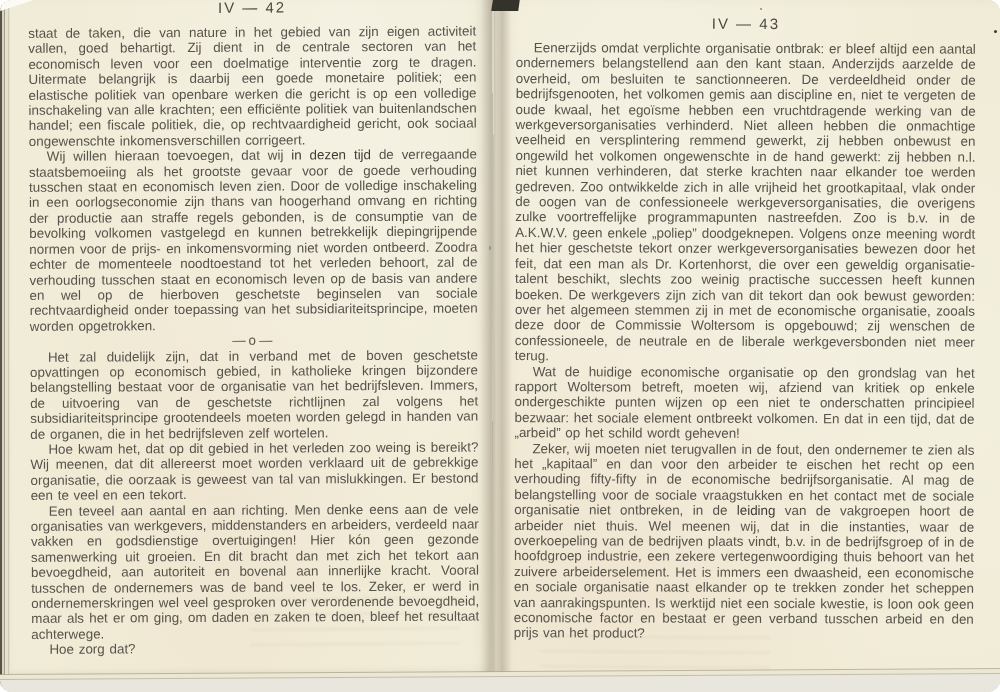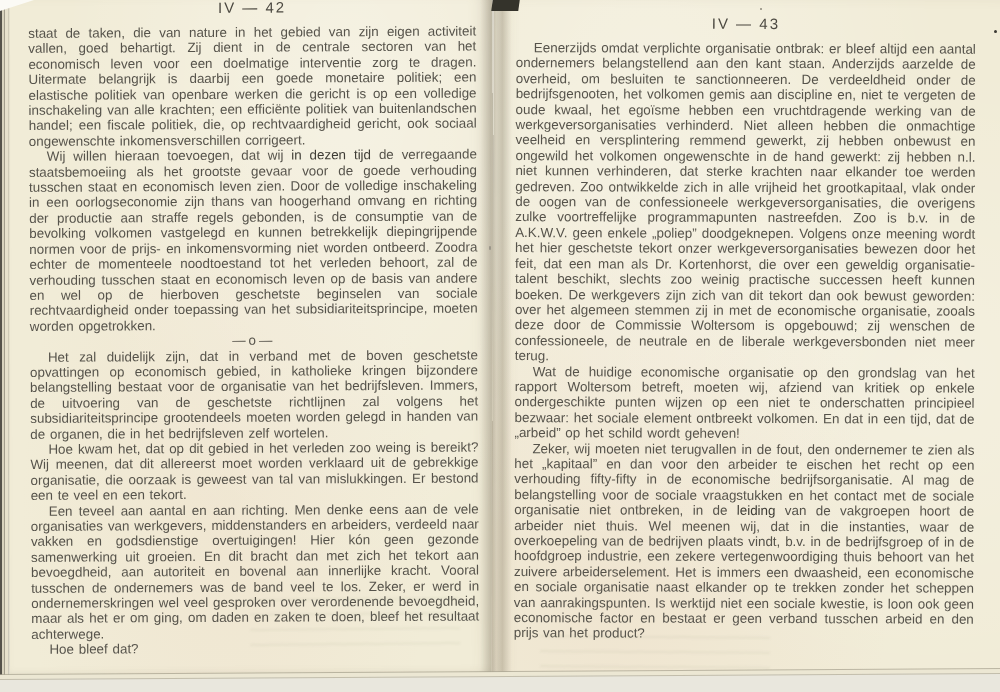--- a/index.html
+++ b/index.html
@@ -1,19 +1,20 @@
 <!DOCTYPE html>
 <html style="--paper: #f1ecd7; --ink: #56534b; --ink-bold: #3e3c35; --bg: #e9e6db;"><head>
 <meta charset="utf-8">
 <style>
   html,body{margin:0;padding:0;}
   .scan{
     position:relative;width:1000px;height:692px;overflow:hidden;
     background:var(--bg,#e9e6db);
     font-family:"Liberation Sans","DejaVu Sans",sans-serif;
+    border-radius:12px;
   }
   .page{
     position:absolute;top:0;box-sizing:border-box;
     background-color:var(--paper,#f1ecd7);
     color:var(--ink,#56534b);
   }
   .page-left{
     left:6px;top:-4px;width:486px;height:684px;
     padding:4px 16px 0 22px;
     transform:rotate(-0.3deg);transform-origin:top left;
@@ -98,21 +99,21 @@
 
   <div class="page page-left">
     <div class="page-header">IV — 42</div>
     <div class="page-body">
         <p class=""><span>staat de taken, die van nature in het gebied van zijn eigen activiteit vallen, goed behartigt. Zij dient in de centrale sectoren van het economisch leven voor een doelmatige interventie zorg te dragen. Uitermate belangrijk is daarbij een goede monetaire politiek; een elastische politiek van openbare werken die gericht is op een volledige inschakeling van alle krachten; een efficiënte politiek van buitenlandschen handel; een fiscale politiek, die, op rechtvaardigheid gericht, ook sociaal ongewenschte inkomensverschillen corrigeert.</span></p>
         <p class="indent"><span>Wij willen hieraan toevoegen, dat wij </span><b>in dezen tijd</b><span> de verregaande staatsbemoeiing als het grootste gevaar voor de goede verhouding tusschen staat en economisch leven zien. Door de volledige inschakeling in een oorlogseconomie zijn thans van hoogerhand omvang en richting der productie aan straffe regels gebonden, is de consumptie van de bevolking volkomen vastgelegd en kunnen betrekkelijk diepingrijpende normen voor de prijs- en inkomensvorming niet worden ontbeerd. Zoodra echter de momenteele noodtoestand tot het verleden behoort, zal de verhouding tusschen staat en economisch leven op de basis van andere en wel op de hierboven geschetste beginselen van sociale rechtvaardigheid onder toepassing van het subsidiariteitsprincipe, moeten worden opgetrokken.</span></p>
         <p class=" center"><span>—o—</span></p>
         <p class="indent"><span>Het zal duidelijk zijn, dat in verband met de boven geschetste opvattingen op economisch gebied, in katholieke kringen bijzondere belangstelling bestaat voor de organisatie van het bedrijfsleven. Immers, de uitvoering van de geschetste richtlijnen zal volgens het subsidiariteitsprincipe grootendeels moeten worden gelegd in handen van de organen, die in het bedrijfsleven zelf wortelen.</span></p>
         <p class="indent"><span>Hoe kwam het, dat op dit gebied in het verleden zoo weing is bereikt? Wij meenen, dat dit allereerst moet worden verklaard uit de gebrekkige organisatie, die oorzaak is geweest van tal van mislukkingen. Er bestond een te veel en een tekort.</span></p>
         <p class="indent"><span>Een teveel aan aantal en aan richting. Men denke eens aan de vele organisaties van werkgevers, middenstanders en arbeiders, verdeeld naar vakken en godsdienstige overtuigingen! Hier kón geen gezonde samenwerking uit groeien. En dit bracht dan met zich het tekort aan bevoegdheid, aan autoriteit en bovenal aan innerlijke kracht. Vooral tusschen de ondernemers was de band veel te los. Zeker, er werd in ondernemerskringen wel veel gesproken over verordenende bevoegdheid, maar als het er om ging, om daden en zaken te doen, bleef het resultaat achterwege.</span></p>
-        <p class="indent"><span>Hoe bleef dat?</span></p>
+        <p class="indent"><span>Hoe zorg dat?</span></p>
       </div>
   </div>
 
   <div class="page page-right">
     <div class="page-header">IV — 43</div>
     <div class="page-body">
         <p class="indent"><span>Eenerzijds omdat verplichte organisatie ontbrak: er bleef altijd een aantal ondernemers belangstellend aan den kant staan. Anderzijds aarzelde de overheid, om besluiten te sanctionneeren. De verdeeldheid onder de bedrijfsgenooten, het volkomen gemis aan discipline en, niet te vergeten de oude kwaal, het egoïsme hebben een vruchtdragende werking van de werkgeversorganisaties verhinderd. Niet alleen hebben die onmachtige veelheid en versplintering remmend gewerkt, zij hebben onbewust en ongewild het volkomen ongewenschte in de hand gewerkt: zij hebben n.l. niet kunnen verhinderen, dat sterke krachten naar elkander toe werden gedreven. Zoo ontwikkelde zich in alle vrijheid het grootkapitaal, vlak onder de oogen van de confessioneele werkgeversorganisaties, die overigens zulke voortreffelijke programmapunten nastreefden. Zoo is b.v. in de A.K.W.V. geen enkele „poliep” doodgeknepen. Volgens onze meening wordt het hier geschetste tekort onzer werkgeversorganisaties bewezen door het feit, dat een man als Dr. Kortenhorst, die over een geweldig organisatie-talent beschikt, slechts zoo weinig practische successen heeft kunnen boeken. De werkgevers zijn zich van dit tekort dan ook bewust geworden: over het algemeen stemmen zij in met de economische organisatie, zooals deze door de Commissie Woltersom is opgebouwd; zij wenschen de confessioneele, de neutrale en de liberale werkgeversbonden niet meer terug.</span></p>
         <p class="indent"><span>Wat de huidige economische organisatie op den grondslag van het rapport Woltersom betreft, moeten wij, afziend van kritiek op enkele ondergeschikte punten wijzen op een niet te onderschatten principieel bezwaar: het sociale element ontbreekt volkomen. En dat in een tijd, dat de „arbeid” op het schild wordt geheven!</span></p>
         <p class="indent"><span>Zeker, wij moeten niet terugvallen in de fout, den ondernemer te zien als het „kapitaal” en dan voor den arbeider te eischen het recht op een verhouding fifty-fifty in de economische bedrijfsorganisatie. Al mag de belangstelling voor de sociale vraagstukken en het contact met de sociale organisatie niet ontbreken, in de </span><b>leiding</b><span> van de vakgroepen hoort de arbeider niet thuis. Wel meenen wij, dat in die instanties, waar de overkoepeling van de bedrijven plaats vindt, b.v. in de bedrijfsgroep of in de hoofdgroep industrie, een zekere vertegenwoordiging thuis behoort van het zuivere arbeiderselement. Het is immers een dwaasheid, een economische en sociale organisatie naast elkander op te trekken zonder het scheppen van aanrakingspunten. Is werktijd niet een sociale kwestie, is loon ook geen economische factor en bestaat er geen verband tusschen arbeid en den prijs van het product?</span></p>
       </div>

